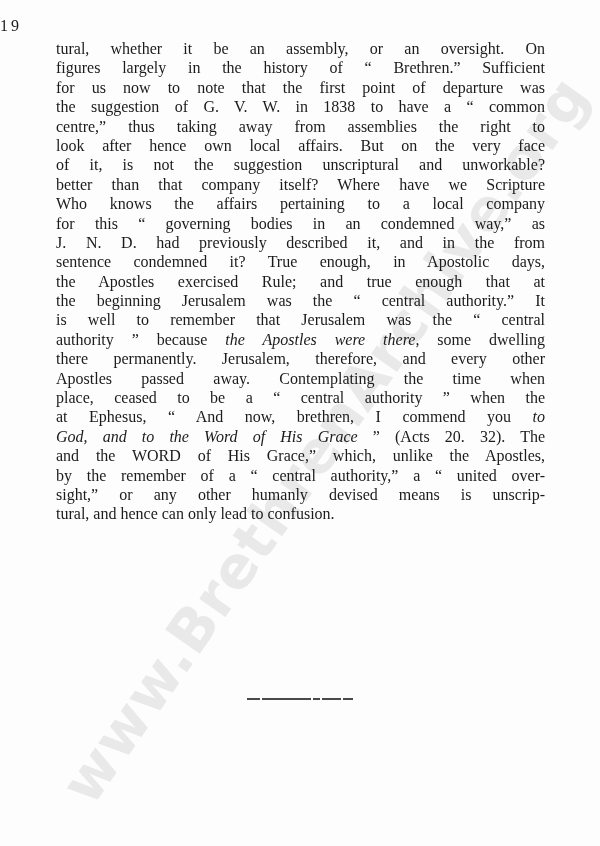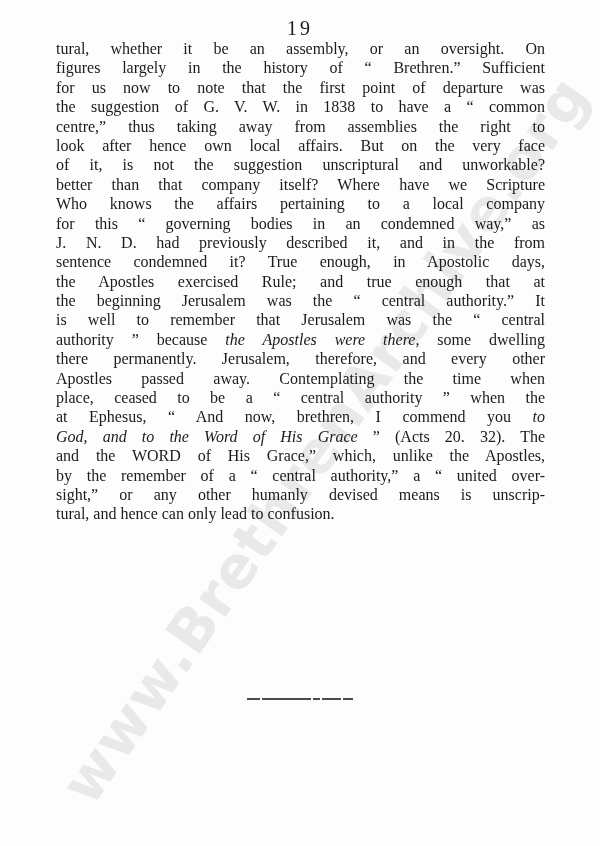--- a/index.html
+++ b/index.html
@@ -32,22 +32,22 @@
     transform: rotate(-55deg);
     white-space: nowrap;
     z-index: 0;
     user-select: none;
   }
   .page-number {
     position: absolute;
     top: 17px;
     left: 0;
     width: 100%;
-    text-align: center;
-    font-size: 20px;
+    text-align: left;
+    font-size: 16px;
     letter-spacing: 3px;
     z-index: 1;
   }
   .text-block {
     position: absolute;
     left: 56px;
     top: 39px;
     width: 489px;
     z-index: 1;
   }

